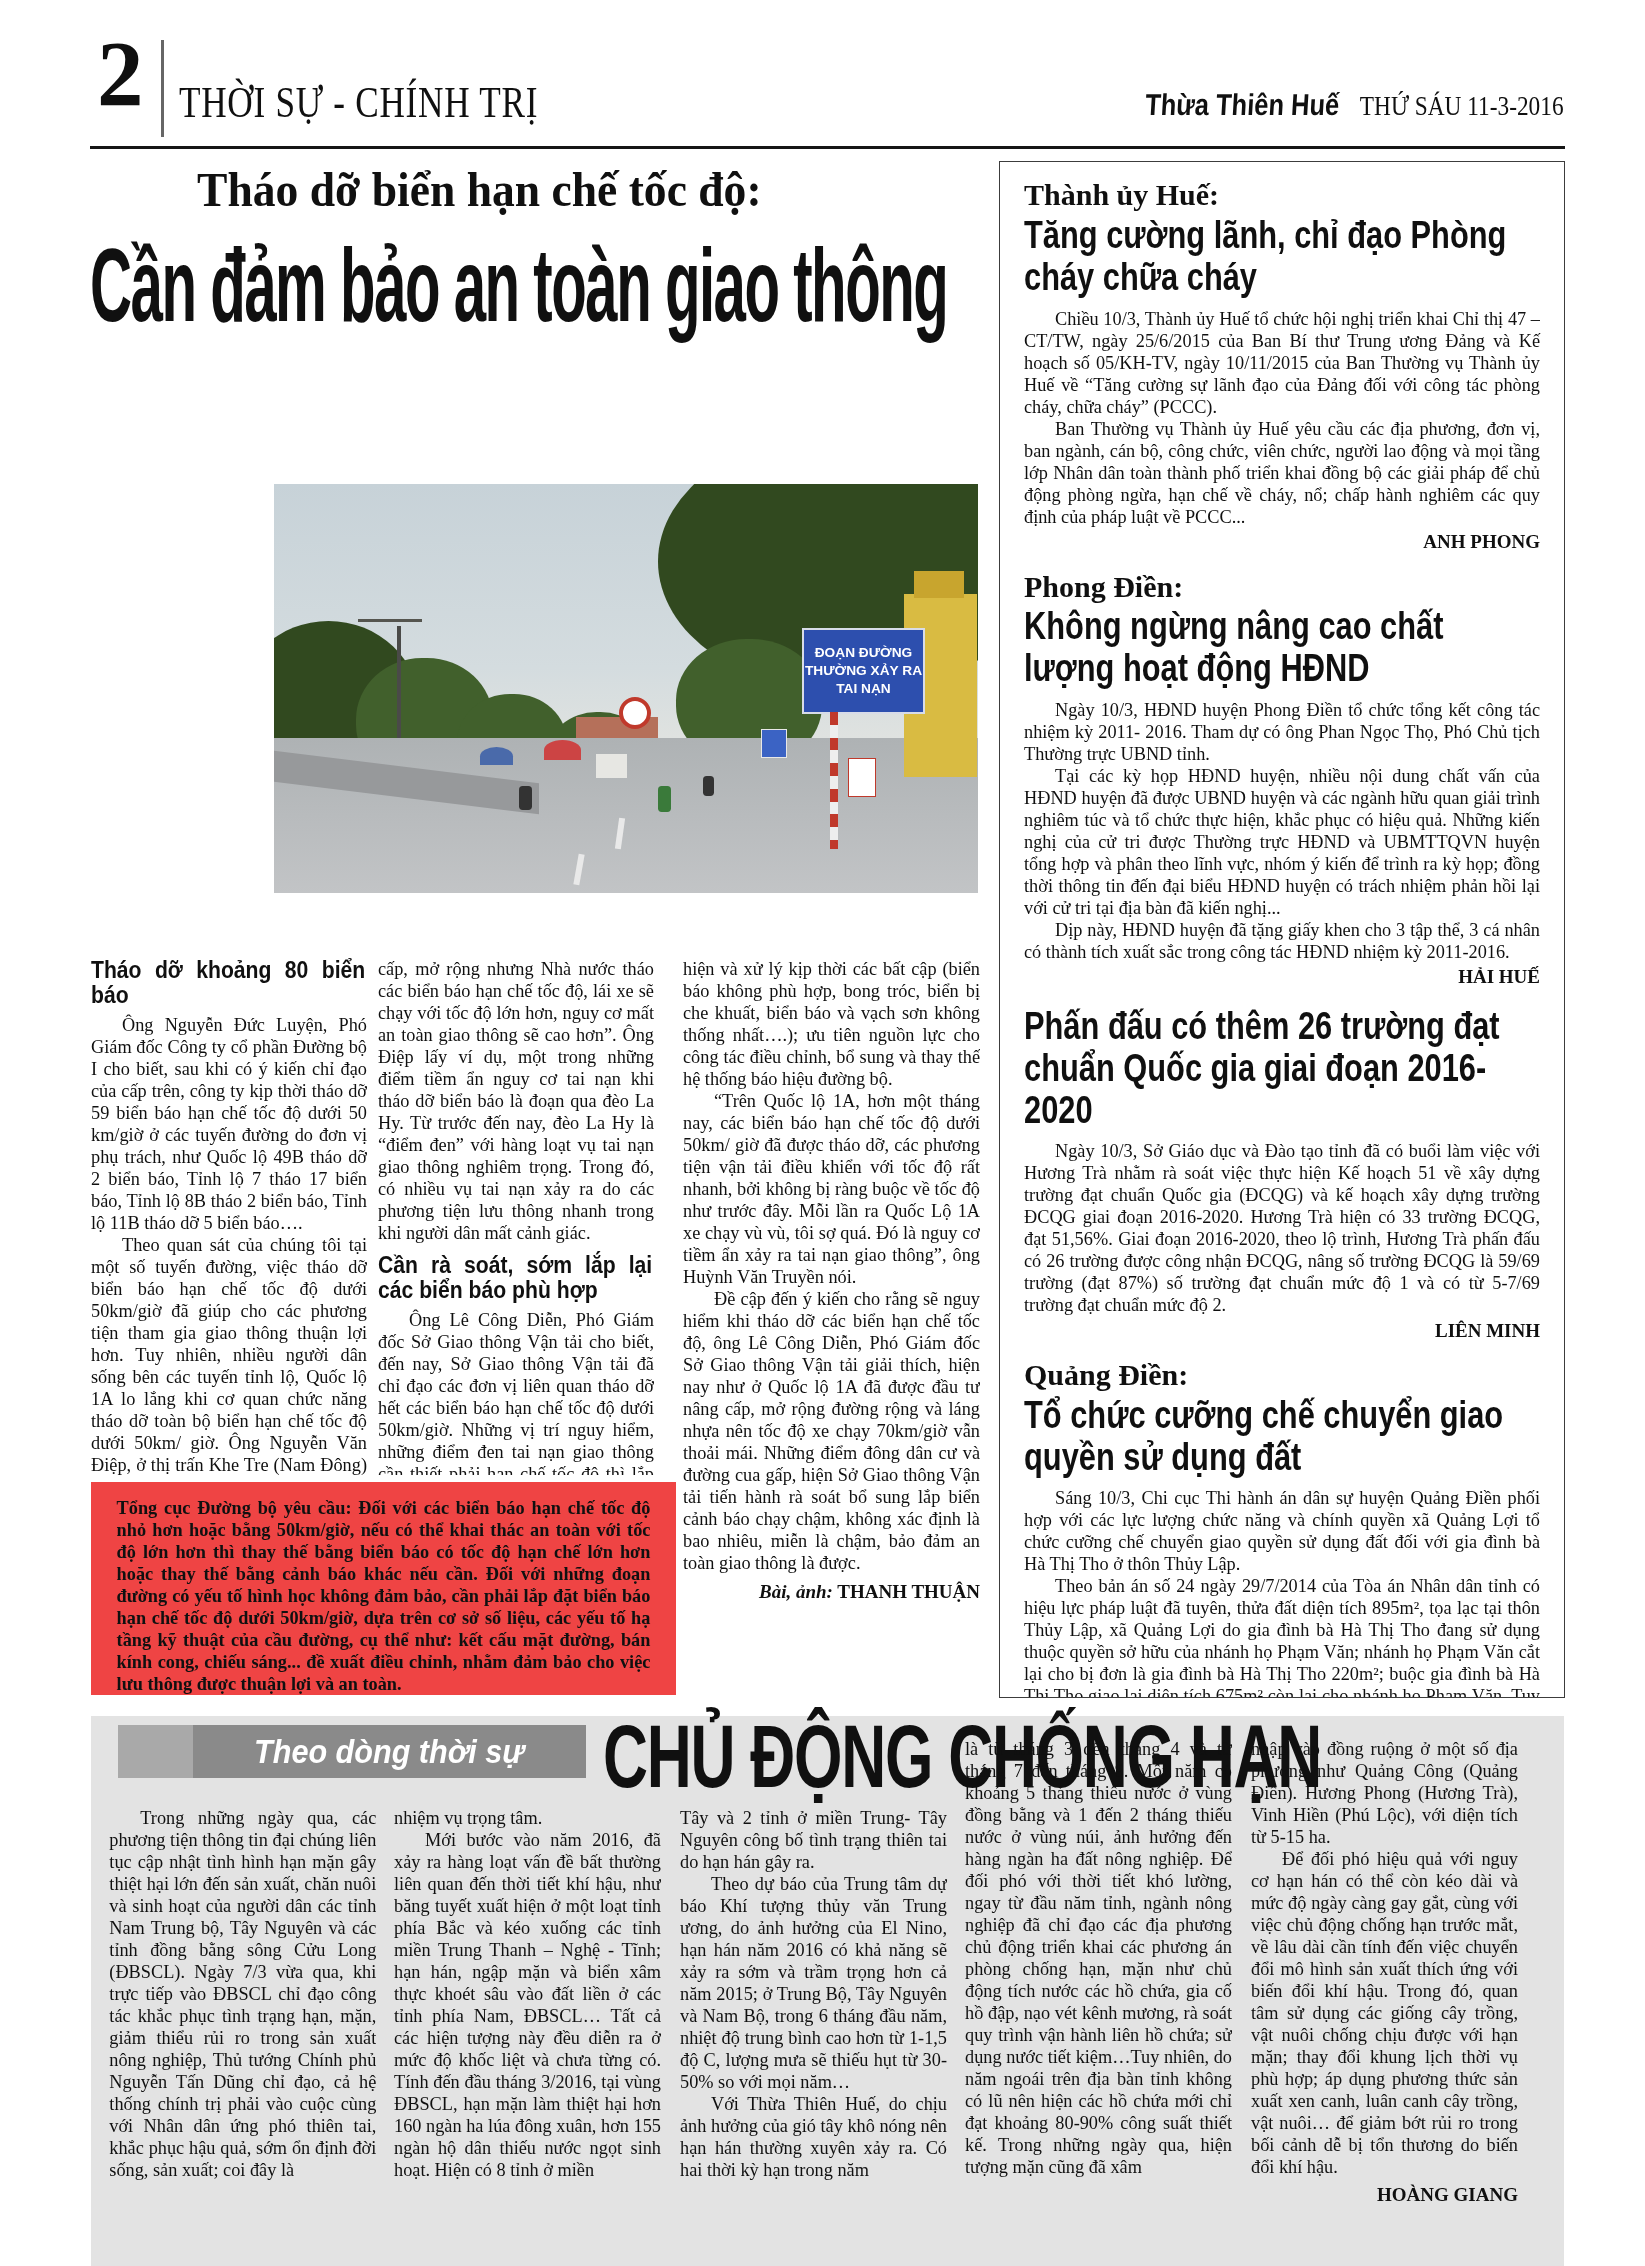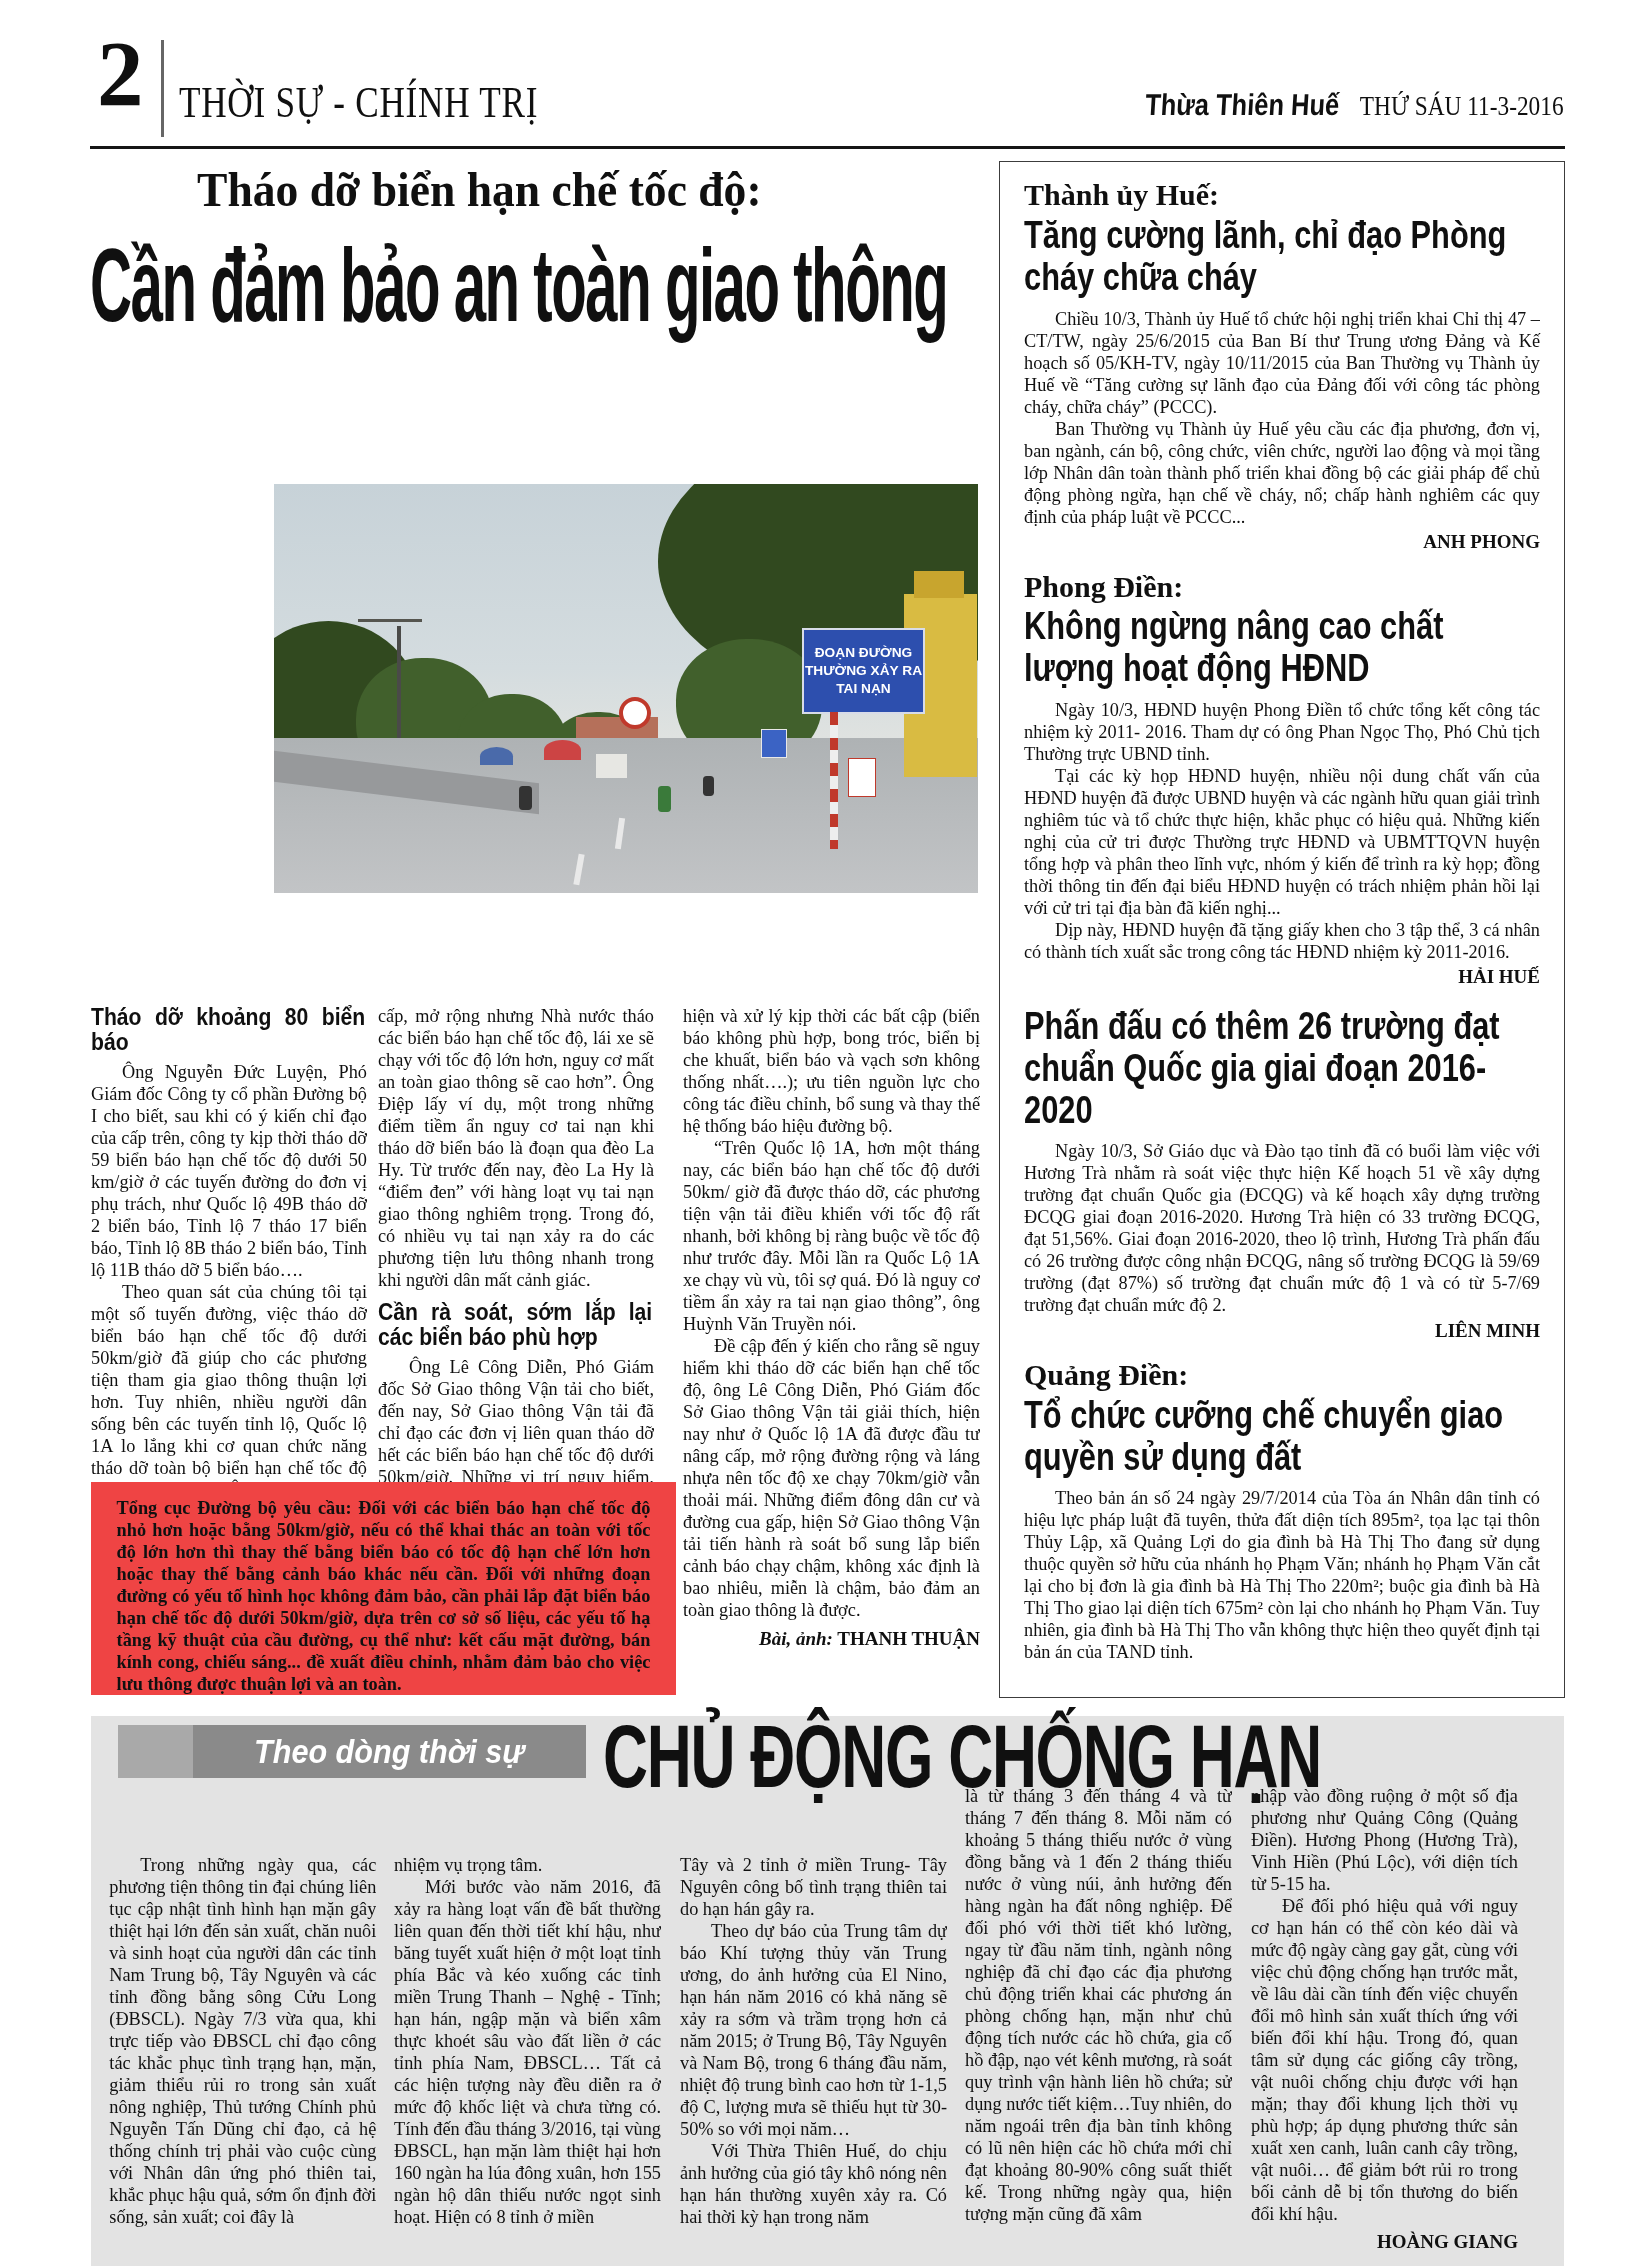--- a/index.html
+++ b/index.html
@@ -14,21 +14,21 @@
   .masthead{font-family:"Liberation Sans", sans-serif;font-weight:bold;font-size:30px;white-space:nowrap;
      transform:scaleX(.85) skewX(-4deg);transform-origin:right top;}
   .pagedate{font-size:26.5px;white-space:nowrap;transform:scaleX(.88);transform-origin:right top;}
   .hrule{height:2.7px;background:#161616;}
   
   .kicker{font-weight:bold;font-size:49px;white-space:nowrap;transform:scaleX(.93);transform-origin:left top;}
   .main-headline{font-family:"Liberation Sans", sans-serif;font-weight:bold;font-size:104px;
      letter-spacing:-2.7px;white-space:nowrap;transform:scaleX(.56);transform-origin:left top;line-height:1.2;}
   .lead{font-weight:bold;font-size:21px;line-height:1.22;text-align:justify;}
   .caption{font-style:italic;font-weight:bold;font-size:20px;line-height:1.3;}
-  .bodycol{font-size:18.3px;line-height:22px;text-align:justify;overflow:hidden;margin-top:47px;}
+  .bodycol{font-size:18.3px;line-height:22px;text-align:justify;overflow:hidden;}
   .bodycol p{margin:0;text-indent:31px;}
   .bodycol p.cont{text-indent:0;}
   .subhead{font-family:"Liberation Sans", sans-serif;font-weight:bold;font-size:23px;line-height:1.1;
      margin:0 0 5.5px 0;transform:scaleX(.92);transform-origin:left top;white-space:normal;width:108%;}
   .byline{font-size:19px;font-weight:bold;text-align:right;margin-top:7.3px;}
   .byline .lbl{font-style:italic;}
   .notebox{background:#ef4444;padding:14.6px 25.6px;box-sizing:border-box;overflow:hidden;}
   .notebox p{margin:0;font-weight:bold;font-size:18.3px;line-height:22px;text-align:justify;}
   
   .photo{overflow:hidden;background:linear-gradient(#c7d2d8 0%,#d4dcdf 45%,#dfe2e0 62%);}
@@ -167,20 +167,21 @@
       <div class="rail-body">
         <p>Ngày 10/3, Sở Giáo dục và Đào tạo tỉnh đã có buổi làm việc với Hương Trà nhằm rà soát việc thực hiện Kế hoạch 51 về xây dựng trường đạt chuẩn Quốc gia (ĐCQG) và kế hoạch xây dựng trường ĐCQG giai đoạn 2016-2020. Hương Trà hiện có 33 trường ĐCQG, đạt 51,56%. Giai đoạn 2016-2020, theo lộ trình, Hương Trà phấn đấu có 26 trường được công nhận ĐCQG, nâng số trường ĐCQG là 59/69 trường (đạt 87%) số trường đạt chuẩn mức độ 1 và có từ 5-7/69 trường đạt chuẩn mức độ 2.</p>
       </div>
       <div class="rail-byline">LIÊN MINH</div>
     </div>
 
     <div>
       <h4 class="rail-kicker">Quảng Điền:</h4>
       <h2 class="rail-headline">Tổ chức cưỡng chế chuyển giao quyền sử dụng đất</h2>
       <div class="rail-body">
+        <p>Sáng 10/3, Chi cục Thi hành án dân sự huyện Quảng Điền phối hợp với các lực lượng chức năng và chính quyền xã Quảng Lợi tổ chức cưỡng chế chuyển giao quyền sử dụng đất đối với gia đình bà Hà Thị Tho ở thôn Thủy Lập.</p>
         <p>Theo bản án số 24 ngày 29/7/2014 của Tòa án Nhân dân tỉnh có hiệu lực pháp luật đã tuyên, thửa đất diện tích 895m², tọa lạc tại thôn Thủy Lập, xã Quảng Lợi do gia đình bà Hà Thị Tho đang sử dụng thuộc quyền sở hữu của nhánh họ Phạm Văn; nhánh họ Phạm Văn cắt lại cho bị đơn là gia đình bà Hà Thị Tho 220m²; buộc gia đình bà Hà Thị Tho giao lại diện tích 675m² còn lại cho nhánh họ Phạm Văn. Tuy nhiên, gia đình bà Hà Thị Tho vẫn không thực hiện theo quyết định tại bản án của TAND tỉnh.</p>
       </div>
 
     </div>
 
   </div>
 
   <div class="abs bottom-panel" style="left:91px;top:1716px;width:1473px;height:673px;">
     <div class="abs badge-sq" style="left:27.4px;top:9.1px;width:75px;height:53px;"></div>
     <div class="abs badge" style="left:102px;top:9.1px;width:393px;height:53px;">

